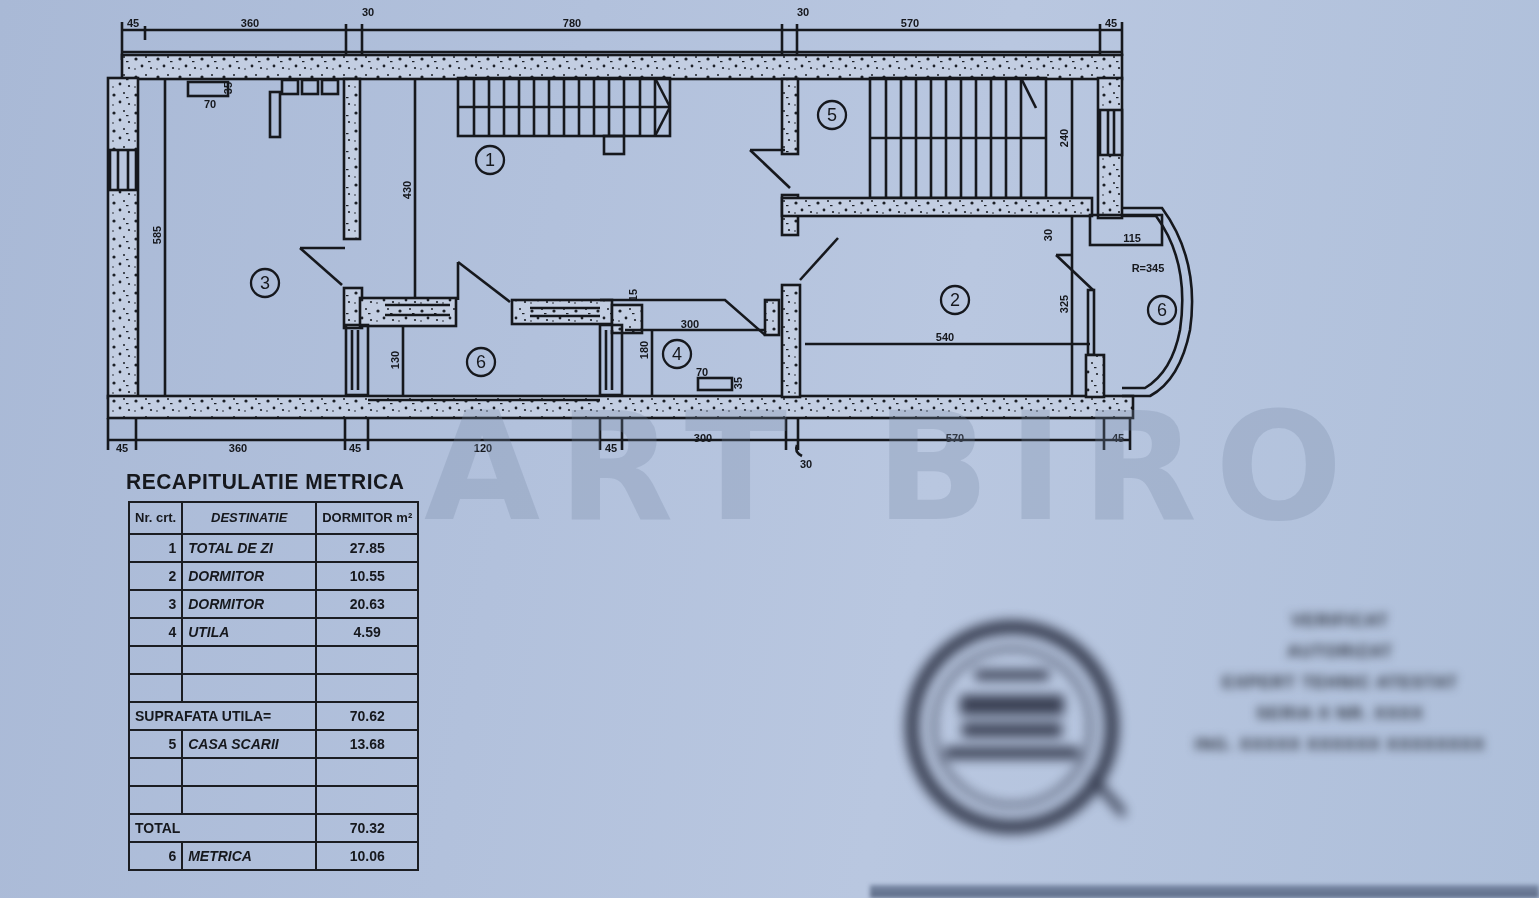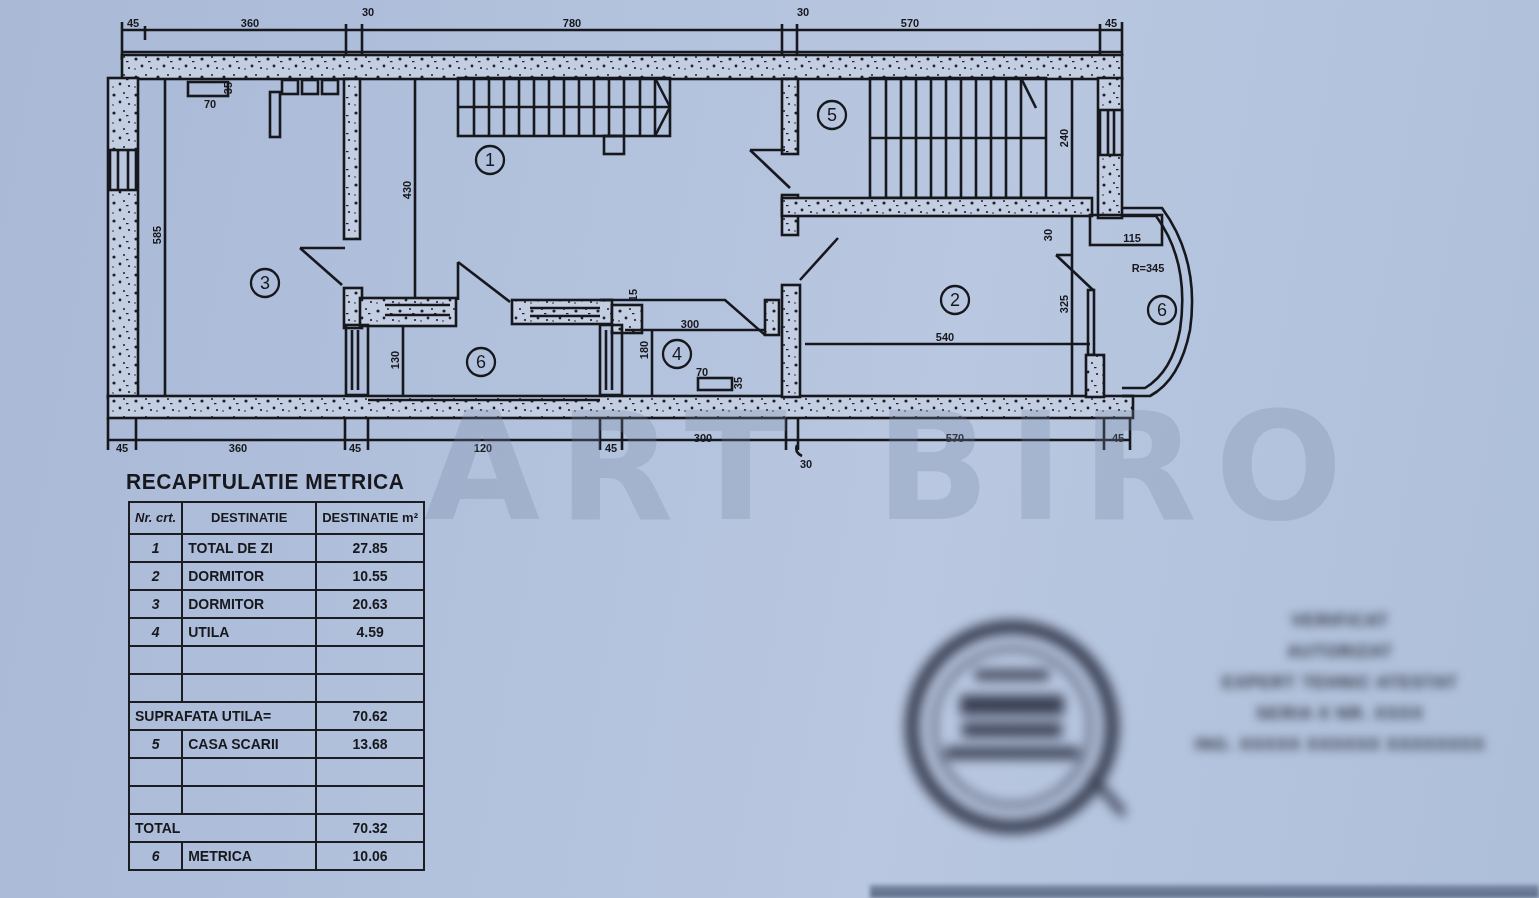--- a/index.html
+++ b/index.html
@@ -21,22 +21,22 @@
   }
   table.recap {
     position:absolute; left:128px; top:501px; border-collapse:collapse;
     font-family:"Liberation Sans", sans-serif; font-weight:bold; font-size:14px;
     color:#16181d;
   }
   table.recap td, table.recap th {
     border:2.5px solid #1b1d22; height:26px; padding:0 5px; white-space:nowrap;
   }
   table.recap th { font-size:13px; height:30px; line-height:12px; }
-  .c-nr { width:28px; text-align:center;font-style:italic; }
-  .c-dest { width:122px; }
+  .c-nr { width:28px; text-align:right; }
+  .c-dest { width:122px;font-style:italic; }
   .c-area { width:82px; text-align:center; }
   .sum-row td { height:27px;margin-top:23px; }
   .stamp {
     position:absolute; left:900px; top:615px; width:225px; height:225px;
     filter: blur(6px); opacity:0.85;
   }
   .stamp-text {
     position:absolute; left:1150px; top:605px; width:380px; filter: blur(5px);
     text-align:center; font-weight:bold; font-size:17px; line-height:31px; color:#2a2f3a;
     letter-spacing:1px;
@@ -261,21 +261,21 @@
 
 <div class="watermark">ART BIRO</div>
 
 <div class="recap-title">RECAPITULATIE METRICA</div>
 
 <table class="recap">
   <tbody>
       <tr>
     <th class="c-nr">Nr. crt.</th>
     <th class="c-dest">DESTINATIE</th>
-    <th class="c-area">DESTINATIE m²</th>
+    <th class="c-area">DORMITOR m²</th>
   </tr>
   <tr>
     <td class="c-nr">1</td>
     <td class="c-dest">TOTAL DE ZI</td>
     <td class="c-area">27.85</td>
   </tr>
   <tr>
     <td class="c-nr">2</td>
     <td class="c-dest">DORMITOR</td>
     <td class="c-area">10.55</td>

